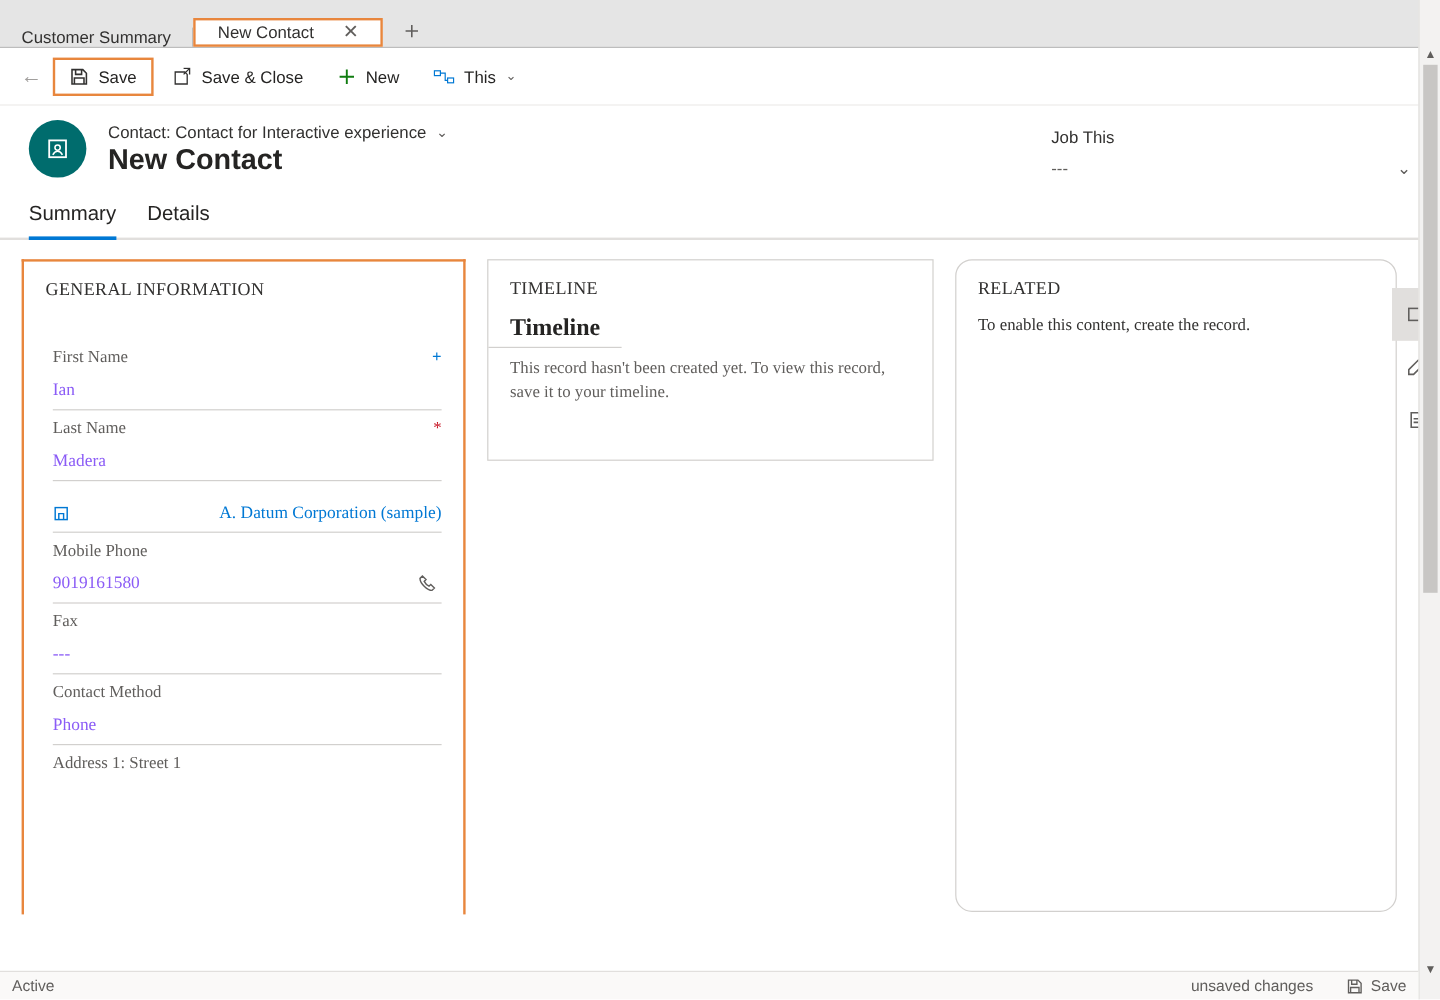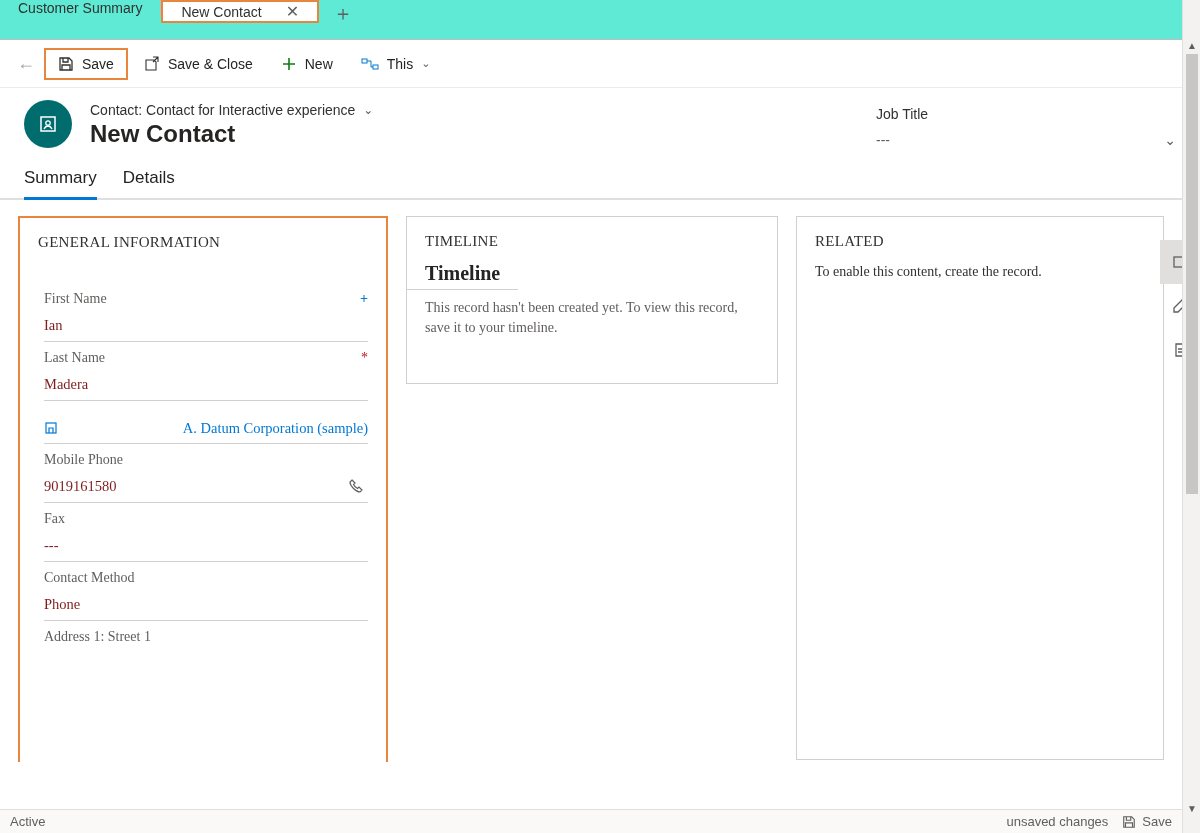--- a/index.html
+++ b/index.html
@@ -10,23 +10,23 @@
     background: #fff;
     width: 1200px;
     height: 833px;
     overflow: hidden;
     position: relative;
   }
 
   
   .tabbar {
     height: 40px;
-    background: #5eead4;
-    display: flex;
-    align-items: flex-start;
+    background: #e5e5e5;
+    display: flex;
+    align-items: flex-end;
     border-bottom: 1px solid #bdbdbd;
   }
   .tabbar .tab {
     display: flex;
     align-items: center;
     padding: 0 18px;
     font-size: 14px;
     color: #323130;
     border-right: 1px solid #bdbdbd;
     cursor: pointer;
@@ -181,20 +181,21 @@
     border-bottom: none;
     overflow: hidden;
   }
   .panel.timeline {
     width: 372px;
     height: 168px;
   }
   .panel.related {
     width: 368px;
     height: 544px;
+    border-radius: 14px;
   }
   .panel h2 {
     font-size: 15px;
     font-weight: 400;
     color: #323130;
     letter-spacing: 0.3px;
     padding: 16px 18px 4px 18px;
   }
   .panel.timeline h3 {
     font-size: 20px;
@@ -226,21 +227,21 @@
   .field .flabel {
     font-size: 14px;
     color: #605e5c;
     display: flex;
     justify-content: space-between;
   }
   .field .flabel .req { color: #c50f1f; }
   .field .flabel .rec { color: #0078d4; font-weight:600; }
   .field .fvalue {
     font-size: 14.5px;
-    color: #7f1d1d;
+    color: #8b5cf6;
     margin-top: 10px;
     min-height: 18px;
   }
   .field .fvalue.link { color: #0078d4; display:flex; align-items:center; gap:6px;justify-content:space-between;}
   .field .endicon {
     position: absolute;
     right: 4px;
     bottom: 8px;
     color: #605e5c;
   }
@@ -303,21 +304,21 @@
     display: flex;
     align-items: center;
     padding: 0 10px;
     font-size: 13px;
     color: #605e5c;
   }
   .statusbar .right {
     margin-left: auto;
     display: flex;
     align-items: center;
-    gap: 14px;
+    gap: 28px;
   }
   .statusbar .sbtn { display:flex; align-items:center; gap:6px; cursor:pointer;}
 
   svg { display:block; }
 </style>
 </head>
 <body>
 
 <div class="tabbar">
   <div class="tab">
@@ -378,21 +379,21 @@
       </svg>
   </div>
   <div class="titles">
     <div class="form-selector">
       <span>Contact: Contact for Interactive experience</span>
       <span class="chev">⌄</span>
     </div>
     <h1>New Contact</h1>
   </div>
   <div class="header-extra">
-    <div class="label">Job Title</div>
+    <div class="label">Job This</div>
     <span class="chev">⌄</span>
     <div class="value">---</div>
   </div>
 </div>
 
 <div class="section-tabs">
   <div class="stab active">Summary</div>
   <div class="stab">Details</div>
 </div>
 

